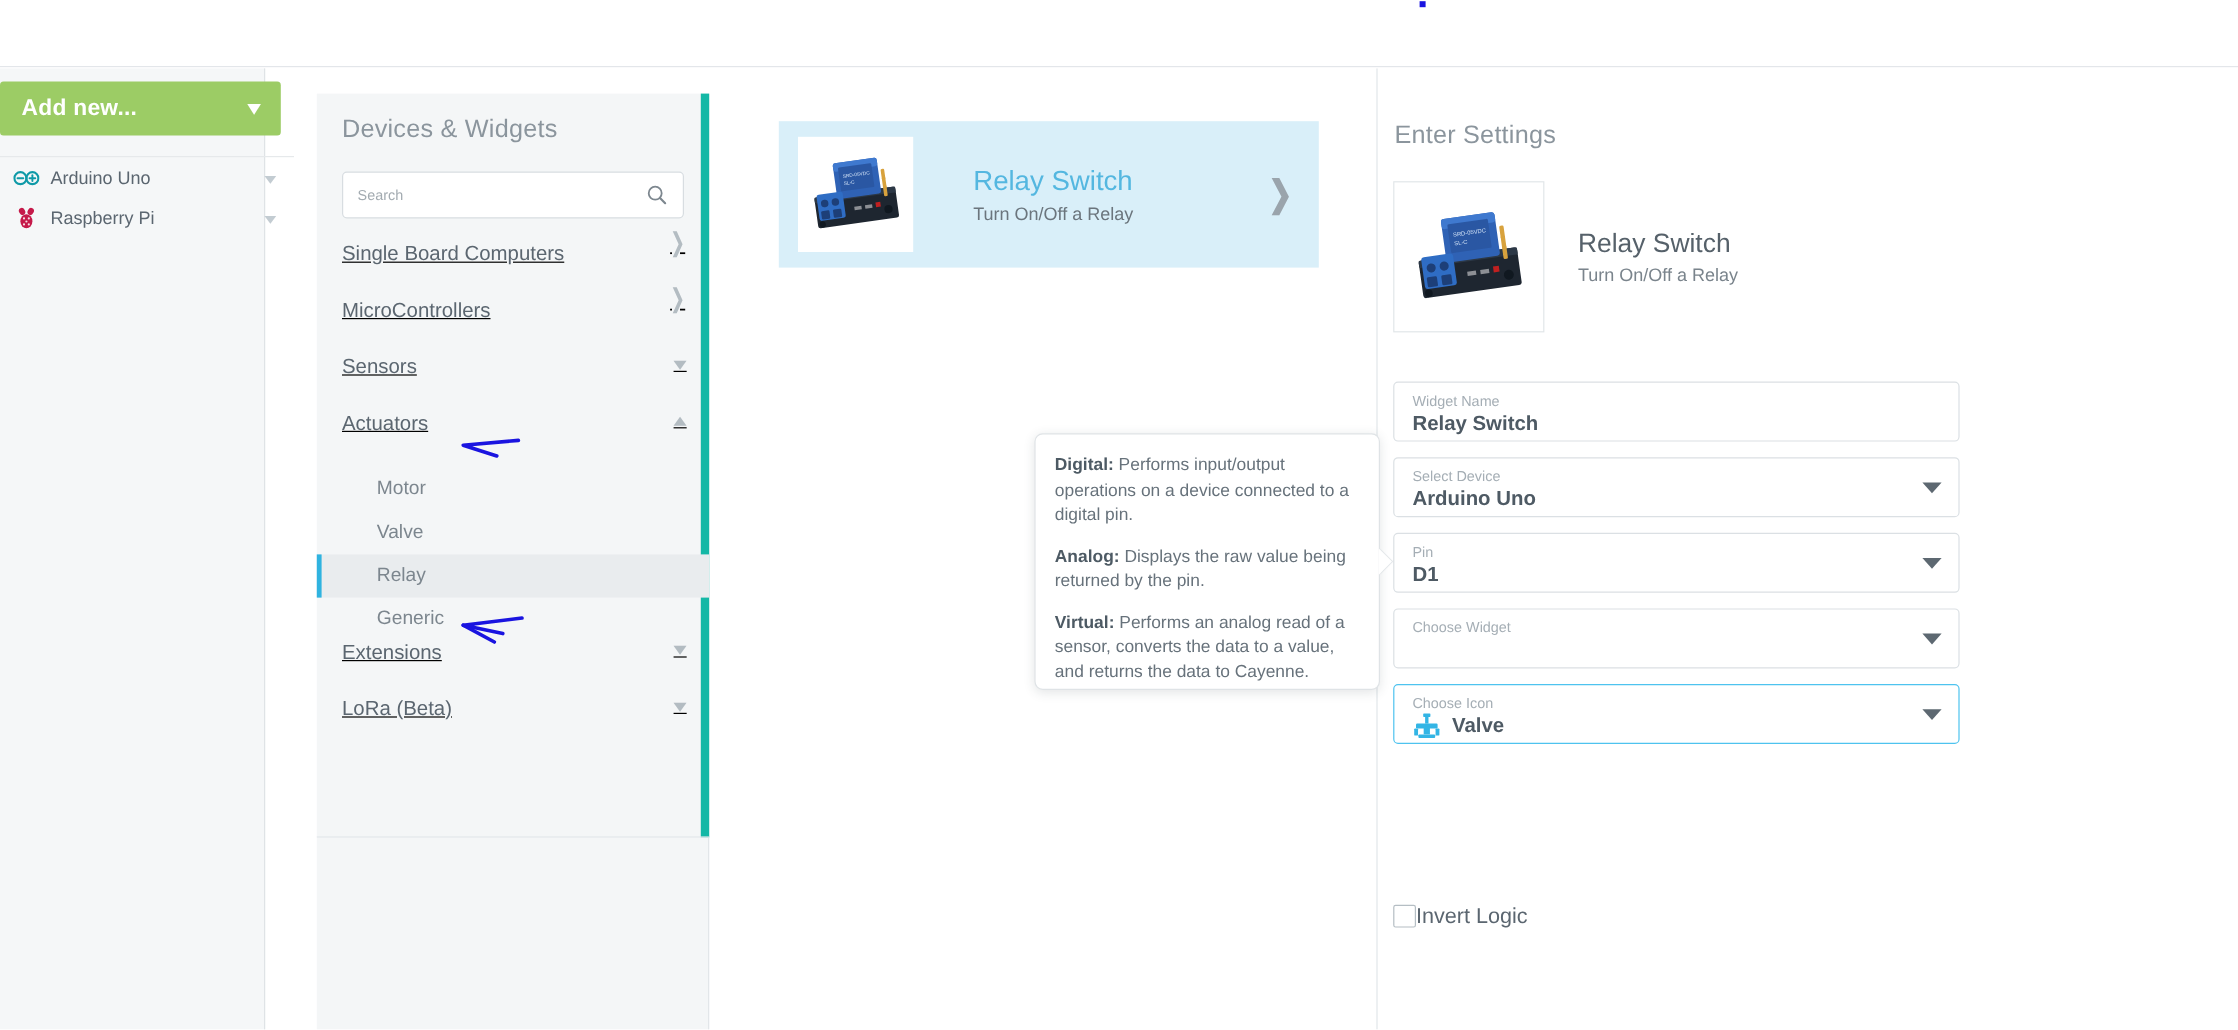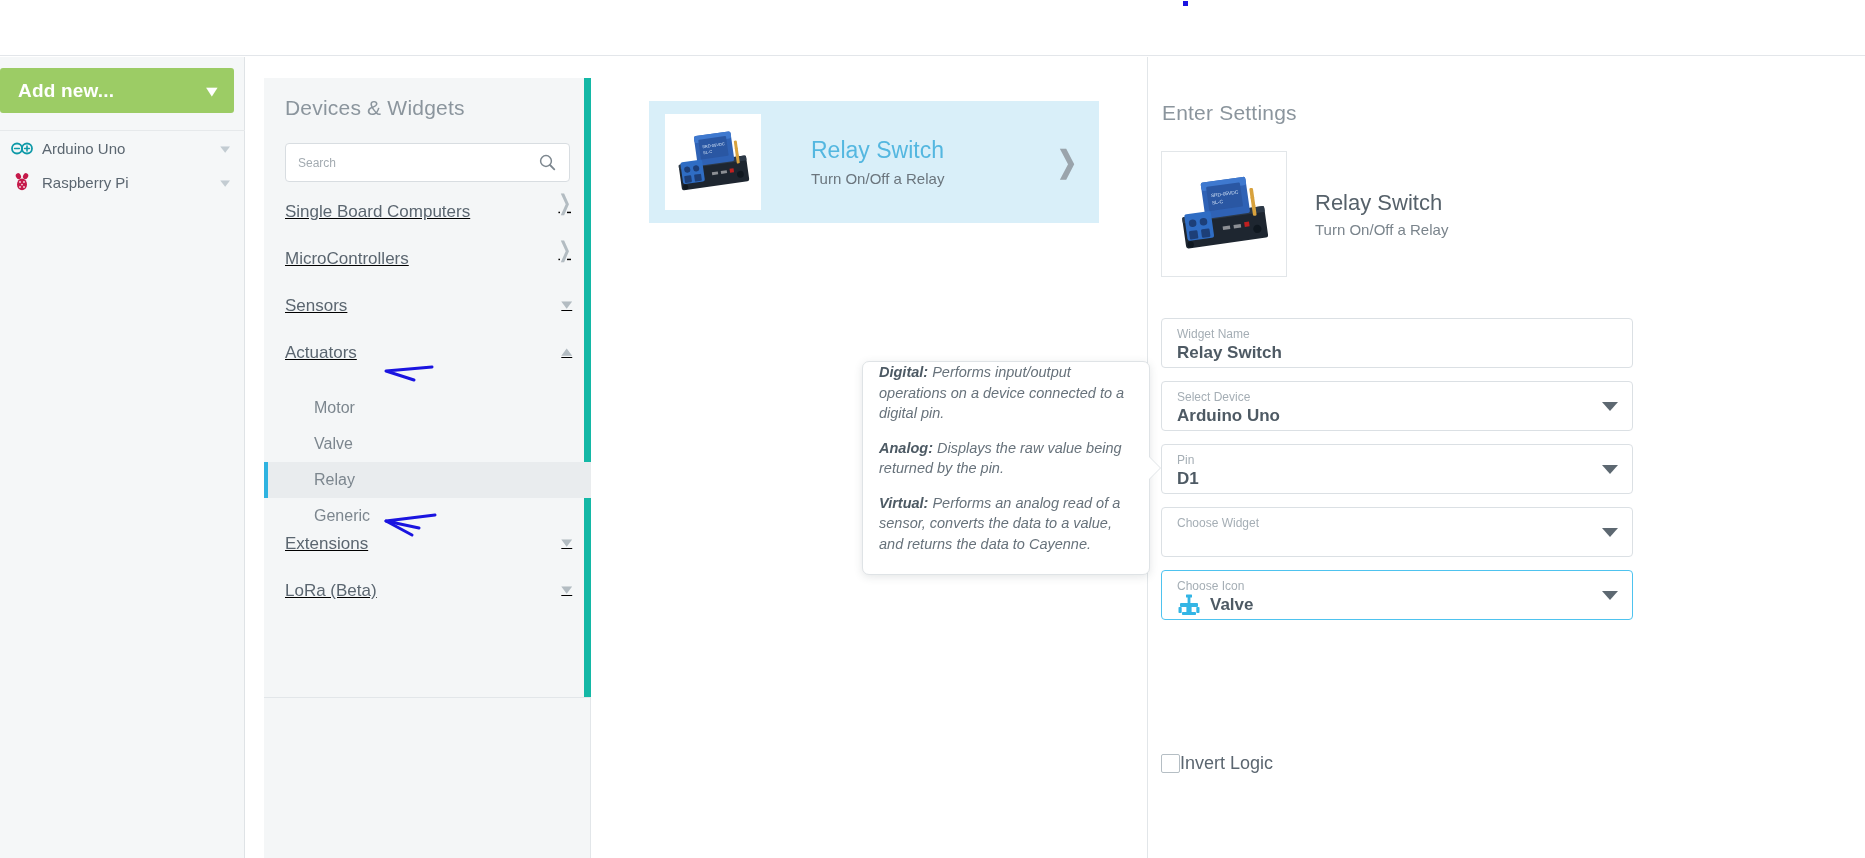--- a/index.html
+++ b/index.html
@@ -32,21 +32,21 @@
     position: absolute;
     left: 1183px; top: 1px;
     width: 5px; height: 5px;
     background: #1a14e0;
   }
 
   
   .sidebar {
     position: absolute;
     left: 0; top: 57px;
-    width: 245px; height: 801px;
+    width: 221px; height: 801px;
     background: #f5f7f8;
     border-right: 1px solid #dfe3e6;
   }
   .add-new-btn {
     position: absolute;
     left: 0; top: 11px;
     width: 234px; height: 45px;
     background: #9ccc65;
     border: none;
     border-radius: 3px;
@@ -258,23 +258,22 @@
 
   
   .tooltip {
     position: absolute;
     left: 862px; top: 361px;
     width: 288px; height: 214px;
     background: #ffffff;
     border: 1px solid #dfe3e6;
     border-radius: 7px;
     box-shadow: 0 2px 9px rgba(50,60,70,0.13);
-    padding: 0 20px 14px 16px;
+    padding: 16px 20px 14px 16px;
     z-index: 30;
-    font-style: italic;
   }
   .tooltip p {
     margin: 0 0 14px 0;
     font-size: 14.5px;
     line-height: 1.42;
     color: #67727b;
   }
   .tooltip p:last-child { margin-bottom: 0; }
   .tooltip b { color: #4d5a64; font-weight: bold; }
   .tooltip .tip-arrow {

